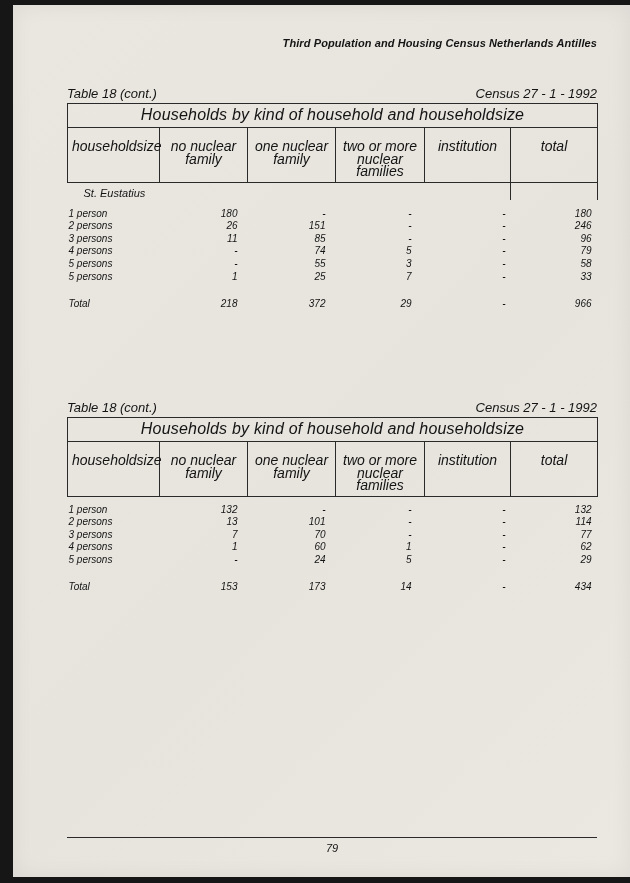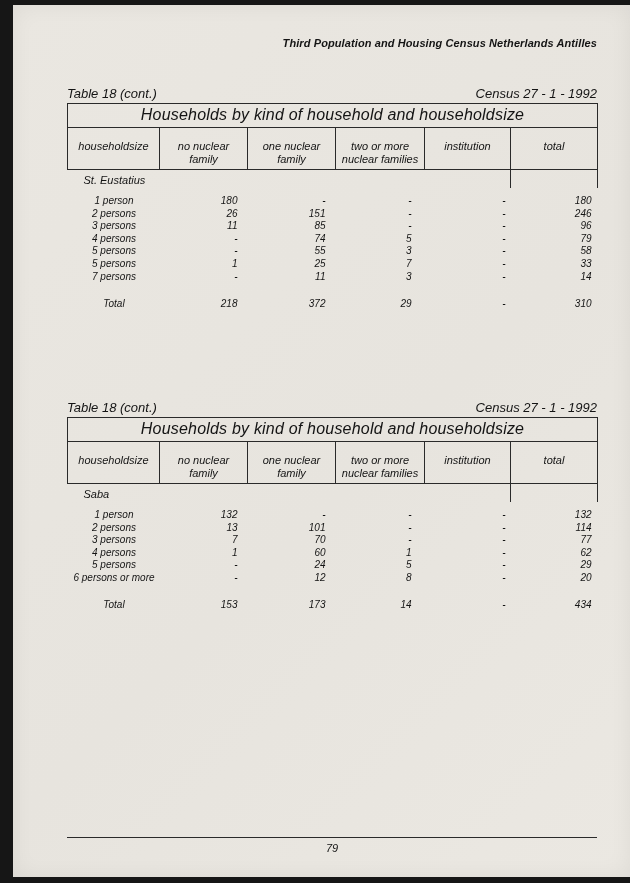--- a/index.html
+++ b/index.html
@@ -50,21 +50,21 @@
     border: 1px solid #2a2a2a;
     font-size: 16px;
     font-weight: normal;
     text-align: center;
     padding: 2px 0 3px 0;
     letter-spacing: 0.2px;
     margin-top: 40px;
   }
   tr.header-row th {
     border: 1px solid #2a2a2a;
-    font-size: 11px;
+    font-size: 14px;
     font-weight: normal;
     text-align: center;
     vertical-align: top;
     padding: 12px 4px 4px 4px;
     height: 31px;
     line-height: 12.5px;
   }
   tr.section-row td {
     font-size: 11px;
     height: 18px;
@@ -79,21 +79,21 @@
   tr.spacer-row td { height: 6px; }
   tr.total-gap td { height: 12px; }
   tr.data-row td, tr.total-row td {
     font-size: 10px;
     height: 12.6px;
     vertical-align: bottom;
     line-height: 11px;
     white-space: nowrap;
   }
   tr.total-row td { height: 15px; }
-  td.label-cell { text-align: center; padding-left: 1px; }
+  td.label-cell { text-align: left; padding-left: 1px; }
   td.num-cell { text-align: right; }
   tr.data-row td:nth-child(2), tr.total-row td:nth-child(2) { padding-right: 10px; }
   tr.data-row td:nth-child(3), tr.total-row td:nth-child(3) { padding-right: 10px; }
   tr.data-row td:nth-child(4), tr.total-row td:nth-child(4) { padding-right: 13px; }
   tr.data-row td:nth-child(5), tr.total-row td:nth-child(5) { padding-right: 5px; }
   tr.data-row td:nth-child(6), tr.total-row td:nth-child(6) { padding-right: 6px; }
   .footer-rule {
     position: absolute;
     left: 54px; top: 832px;
     width: 530px;
@@ -190,38 +190,30 @@
             <td class="num-cell">58</td>
           </tr>
           <tr class="data-row">
             <td class="label-cell">5 persons</td>
             <td class="num-cell">1</td>
             <td class="num-cell">25</td>
             <td class="num-cell">7</td>
             <td class="num-cell">-</td>
             <td class="num-cell">33</td>
           </tr>
-          <tr class="data-row">
-            <td class="label-cell">7 persons</td>
-            <td class="num-cell">-</td>
-            <td class="num-cell">11</td>
-            <td class="num-cell">3</td>
-            <td class="num-cell">-</td>
-            <td class="num-cell">14</td>
-          </tr>
           <tr class="spacer-row total-gap">
             <td colspan="6"></td>
           </tr>
           <tr class="total-row">
             <td class="label-cell">Total</td>
             <td class="num-cell">218</td>
             <td class="num-cell">372</td>
             <td class="num-cell">29</td>
             <td class="num-cell">-</td>
-            <td class="num-cell">310</td>
+            <td class="num-cell">966</td>
           </tr>
         </tbody>
     </table>
   </div>
 
   <div class="table-block" id="table-block-2">
     <div class="caption-row">
       <span>Table 18 (cont.)</span>
       <span>Census 27 - 1 - 1992</span>
     </div>
@@ -241,24 +233,20 @@
         <tr class="header-row">
           <th>householdsize</th>
           <th>no nuclear family</th>
           <th>one nuclear family</th>
           <th>two or more nuclear families</th>
           <th>institution</th>
           <th>total</th>
         </tr>
       </thead>
       <tbody>
-          <tr class="section-row">
-            <td class="section-cell" colspan="5">Saba</td>
-            <td class="tc-ext"></td>
-          </tr>
           <tr class="spacer-row">
             <td colspan="6"></td>
           </tr>
           <tr class="data-row">
             <td class="label-cell">1 person</td>
             <td class="num-cell">132</td>
             <td class="num-cell">-</td>
             <td class="num-cell">-</td>
             <td class="num-cell">-</td>
             <td class="num-cell">132</td>
@@ -287,28 +275,20 @@
             <td class="num-cell">-</td>
             <td class="num-cell">62</td>
           </tr>
           <tr class="data-row">
             <td class="label-cell">5 persons</td>
             <td class="num-cell">-</td>
             <td class="num-cell">24</td>
             <td class="num-cell">5</td>
             <td class="num-cell">-</td>
             <td class="num-cell">29</td>
-          </tr>
-          <tr class="data-row">
-            <td class="label-cell">6 persons or more</td>
-            <td class="num-cell">-</td>
-            <td class="num-cell">12</td>
-            <td class="num-cell">8</td>
-            <td class="num-cell">-</td>
-            <td class="num-cell">20</td>
           </tr>
           <tr class="spacer-row total-gap">
             <td colspan="6"></td>
           </tr>
           <tr class="total-row">
             <td class="label-cell">Total</td>
             <td class="num-cell">153</td>
             <td class="num-cell">173</td>
             <td class="num-cell">14</td>
             <td class="num-cell">-</td>

